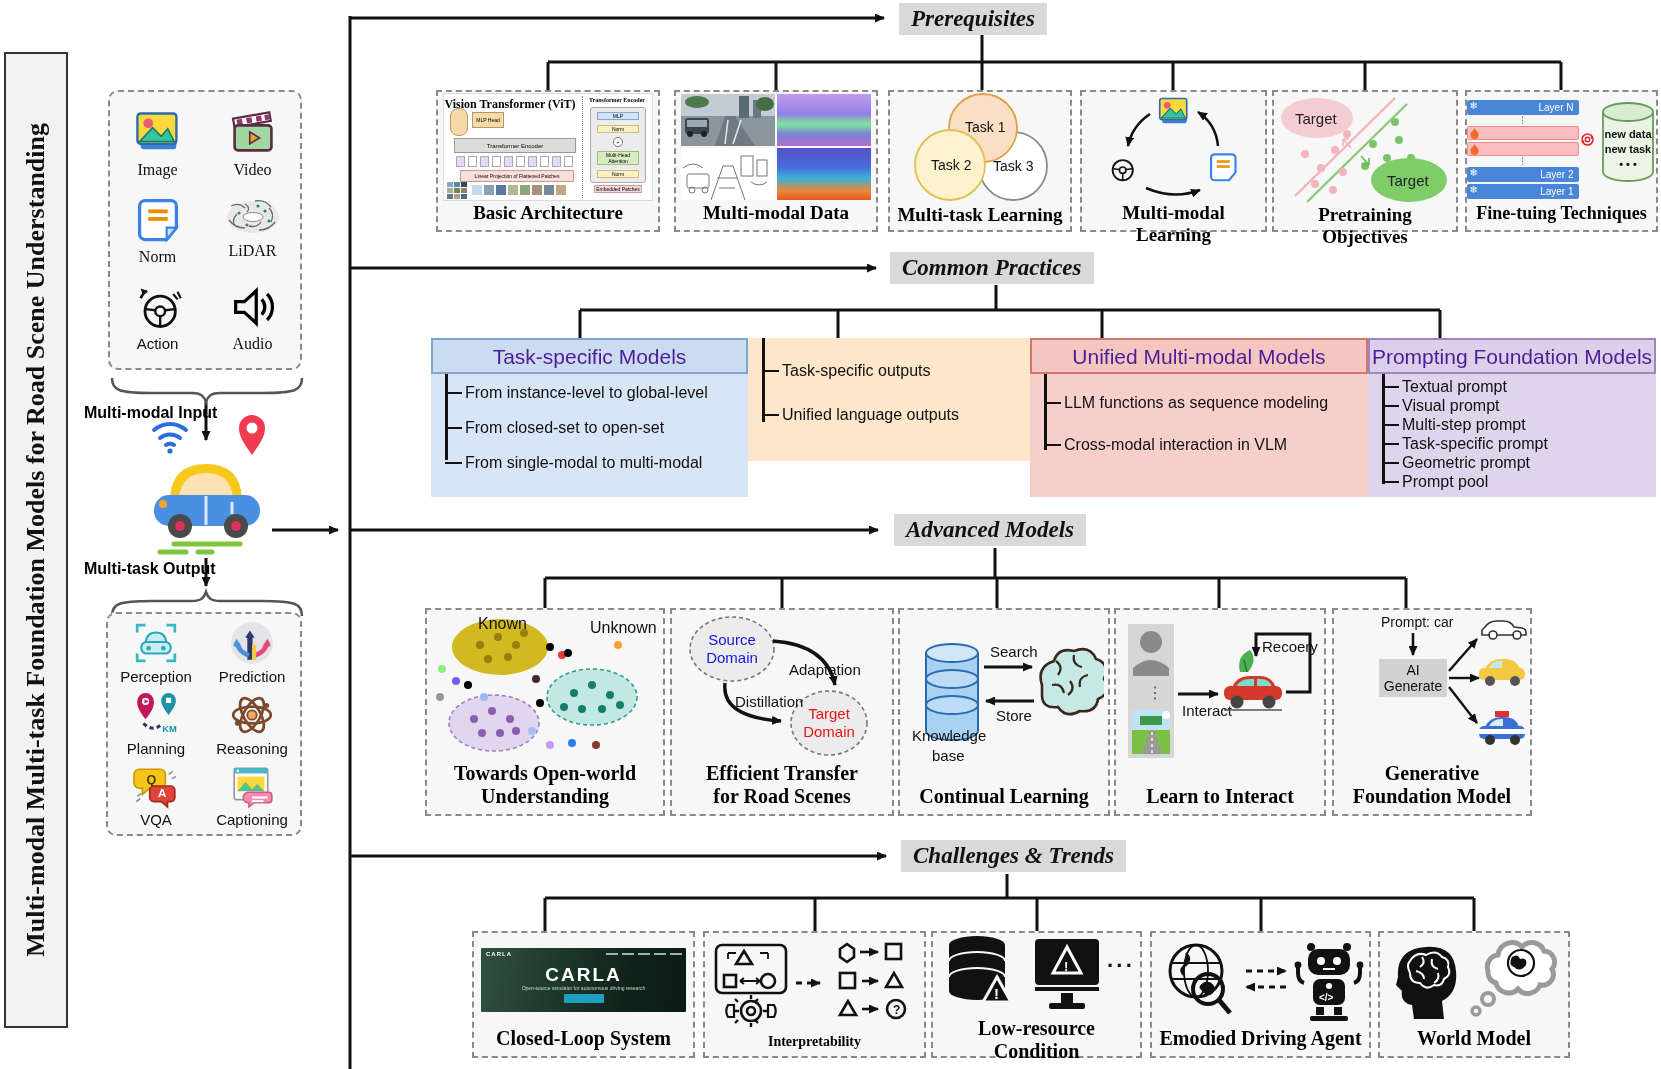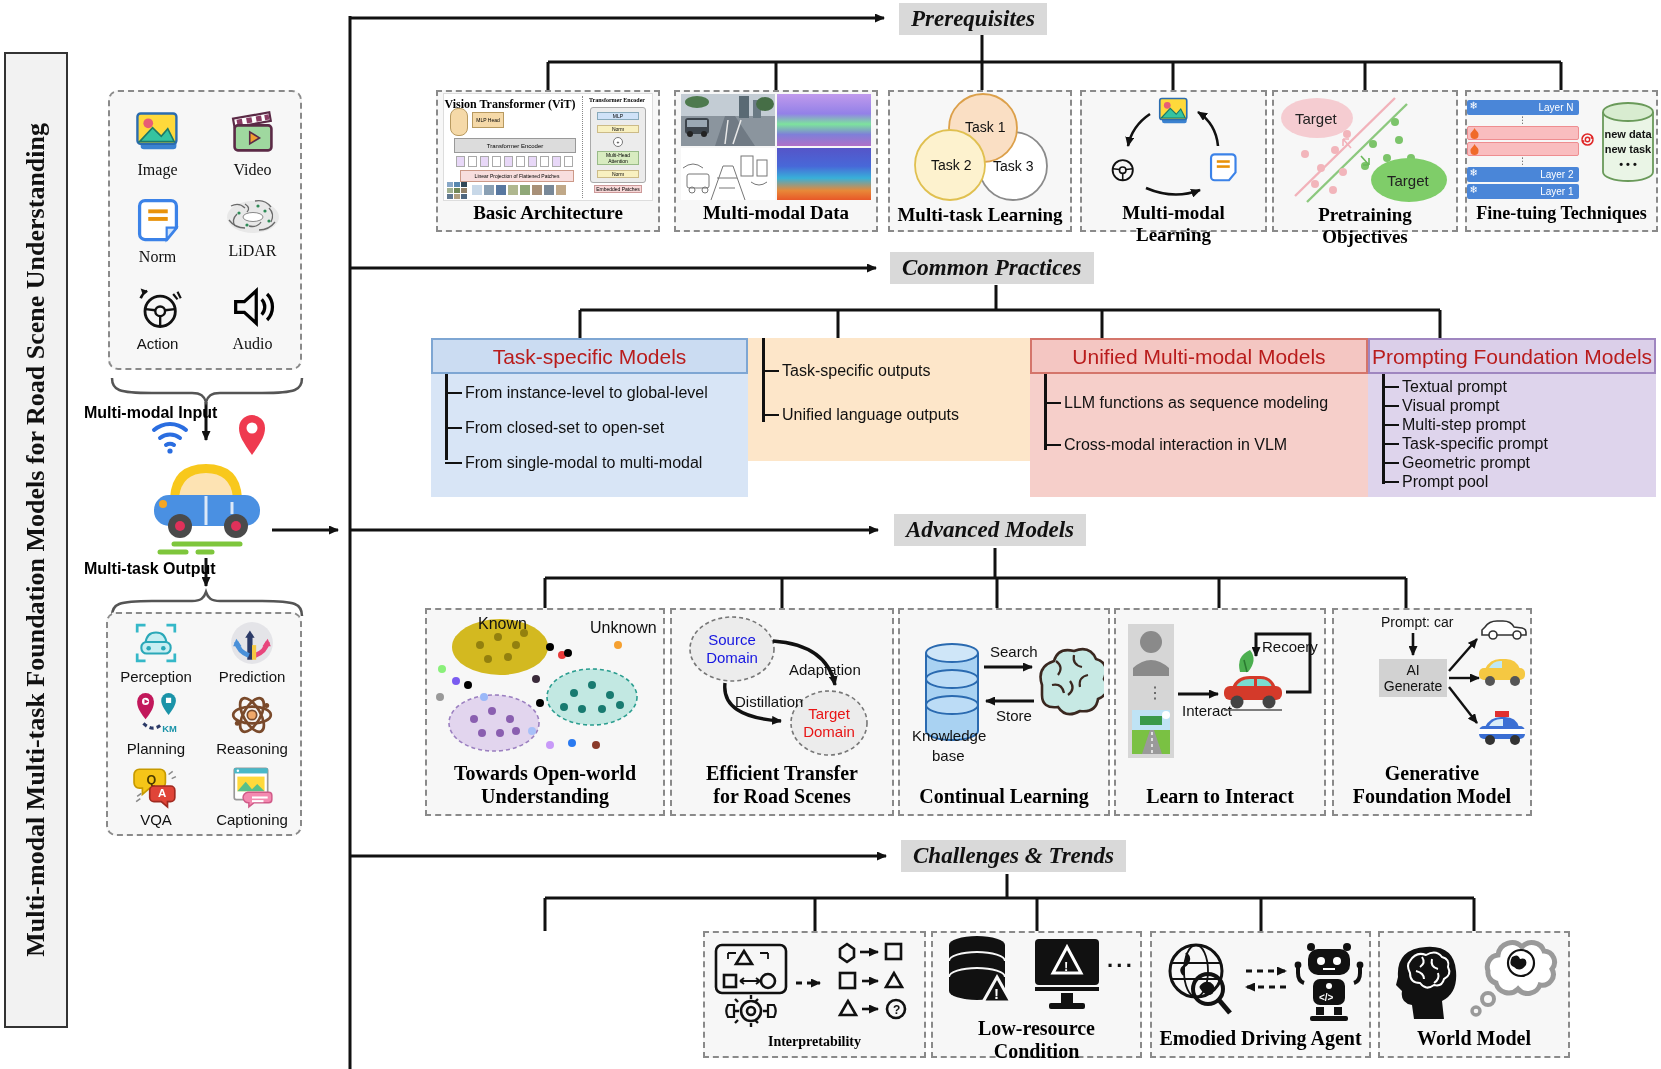--- a/index.html
+++ b/index.html
@@ -23,21 +23,21 @@
   
   .sec-h{background:#d9d9d9;color:#111;font-family:"Liberation Serif",serif;font-style:italic;font-weight:bold;
     font-size:23px;padding:3px 12px;white-space:nowrap;text-align:center;}
   
   .leaf{border:2px dashed #8a8a8a;background:#f7f7f7;box-sizing:border-box;display:flex;flex-direction:column;align-items:center;}
   .leaf .body{flex:1;display:flex;align-items:center;justify-content:center;width:100%;position:relative;}
   .cap{font-family:"Liberation Serif",serif;font-weight:bold;font-size:19px;color:#000;text-align:center;
     line-height:1.15;padding:0 4px 6px 4px;}
   
   .cpcol{position:absolute;top:338px;z-index:2;box-sizing:border-box;}
-  .cph{height:36px;line-height:34px;text-align:center;font-size:21px;color:#b91c1c;border:2px solid;box-sizing:border-box;}
+  .cph{height:36px;line-height:34px;text-align:center;font-size:21px;color:#4c1d95;border:2px solid;box-sizing:border-box;}
   .cpb{position:relative;box-sizing:border-box;height:123px;padding:0 6px 0 34px;}
   .rail{position:absolute;left:14px;top:0;width:2.5px;background:#111;}
   .cpi{position:relative;font-size:16px;color:#111;white-space:nowrap;}
   .cpi::before{content:"";position:absolute;left:-20px;top:50%;margin-top:-1.25px;width:17px;height:2.5px;background:#111;}
   .c1h{background:#cbdcf2;border-color:#7ea6d3;} .c1b{background:#d8e5f6;}
   .c2h{background:#fbdebd;border-color:#e2a23c;} .c2b{background:#fde6c9;}
   .c3h{background:#f4c6c2;border-color:#d4756b;} .c3b{background:#f6cfca;}
   .c4h{background:#dbcfe9;border-color:#9f86c0;} .c4b{background:#ded4ec;}
   
   .t5{font-size:5px;} .t6{font-size:6px;} .t7{font-size:12px;}
@@ -716,20 +716,38 @@
           <rect x="142" y="115" width="46" height="13" rx="5" fill="#3b6fd4"></rect>
           <rect x="142" y="118" width="46" height="5" fill="#fff"></rect>
           <circle cx="153" cy="129" r="5" fill="#333"></circle>
             <circle cx="178" cy="129" r="5" fill="#333"></circle>
         </g>
       </svg>
     </div>
     <div class="cap" style="font-size:20px;width:170px;">Generative Foundation Model</div>
   </div>
 
+  <div class="abs node leaf" style="left:472px;top:931px;width:223px;height:127px;">
+    <div class="body">
+      <div class="carla">
+        <span class="logo">CARLA</span>
+        <span class="nav">
+            <i></i>
+            <i></i>
+            <i></i>
+            <i></i>
+            <i></i>
+          </span>
+        <div class="hero">CARLA</div>
+        <div class="tag">Open-source simulator for autonomous driving research</div>
+        <div class="btn"></div>
+      </div>
+    </div>
+    <div class="cap" style="font-size:20px;">Closed-Loop System</div>
+  </div>
 
   <div class="abs node leaf" style="left:703px;top:931px;width:223px;height:127px;">
     <div class="body">
       <svg width="210" height="88" viewBox="0 0 210 88">
         <g stroke="#111" stroke-width="2.6" fill="none">
           <rect x="6" y="6" width="70" height="48" rx="6"></rect>
           <path d="M34 12 l-8 13 h16 z"></path>
           <path d="M18 14 h8 m24 0 h8 M18 14 v6 m40 -6 v6" stroke-width="1.8"></path>
           <rect x="14" y="36" width="12" height="12"></rect>
           <circle cx="58" cy="42" r="7"></circle>

